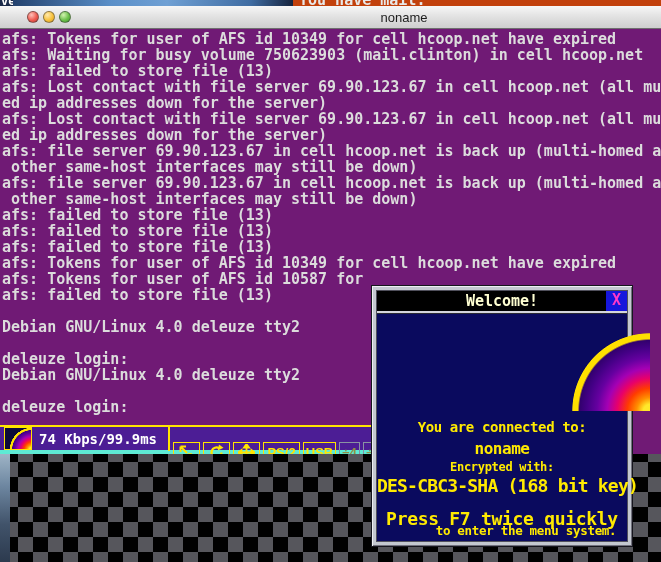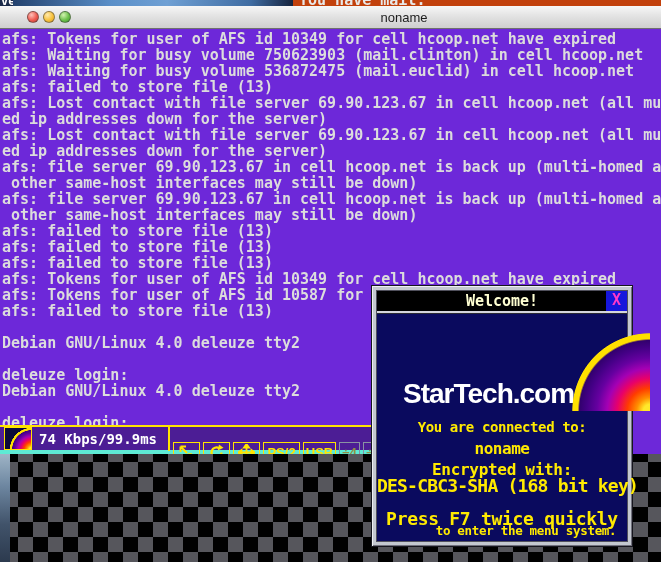--- a/index.html
+++ b/index.html
@@ -17,21 +17,21 @@
   
   .titlebar{position:absolute;left:0;top:6px;width:661px;height:23px;
     background:linear-gradient(#f7f7f7,#e3e3e3 45%,#cfcfcf);border-bottom:1px solid #6f6f6f;box-sizing:border-box;}
   .tl-btn{position:absolute;top:5px;width:12px;height:12px;border-radius:50%;border:1px solid rgba(60,60,60,.55);box-sizing:border-box;}
   .tl-close{left:27px;background:radial-gradient(circle at 35% 30%,#ffc0b8,#ee5b50 55%,#c23a32);}
   .tl-min{left:43px;background:radial-gradient(circle at 35% 30%,#ffe9ad,#f7c13c 55%,#d99c1e);}
   .tl-zoom{left:59px;background:radial-gradient(circle at 35% 30%,#d2f3b0,#6cc04a 55%,#3f9a2e);}
   .win-title{position:absolute;left:404px;top:4px;transform:translateX(-50%);
     font:13px "Liberation Sans",sans-serif;color:#1d1d1d;}
   
-  .terminal{position:absolute;left:0;top:29px;width:661px;height:425px;background:#6d28d9;overflow:hidden;}
+  .terminal{position:absolute;left:0;top:29px;width:661px;height:425px;background:#701a75;overflow:hidden;}
   .term-lines{position:absolute;left:2px;top:2px;color:#dcdcdc;
     font:bold 15px "DejaVu Sans Mono",monospace;}
   .tl-line{height:16px;line-height:16px;white-space:pre;}
   
   .toolbar{position:absolute;left:0;top:425px;width:615px;height:29px;background:#4c1d95;
     border-top:2px solid #ffe400;border-bottom:4px solid #5eead4;box-sizing:border-box;}
   .toolbar-inner{display:flex;align-items:center;height:100%;}
   .tb-logo{flex:none;margin-left:4px;width:26px;height:21px;border:1px solid #ffe400;background:#0b0b38;position:relative;overflow:hidden;}
   .tb-logo i{position:absolute;right:-1px;bottom:-1px;width:24px;height:22px;display:block;
     background:radial-gradient(circle 24px at 100% 100%,#ffe82a 0 12%,#ff9000 22%,#ff3c00 34%,#e8006a 46%,#a400b4 58%,#6600a0 70%,#3c0080 82%,#ffe000 84% 92%,rgba(0,0,0,0) 93%);}
@@ -65,21 +65,21 @@
     color:#ff38c8;font:bold 15px "DejaVu Sans Mono",monospace;text-align:center;line-height:19px;}
   .dlg-body{flex:1;position:relative;border-top:1px solid #2a2a34;}
   .logo-text{position:absolute;left:26px;top:64px;color:#ffffff;
     font:bold 28px "Liberation Sans",sans-serif;letter-spacing:-1px;}
   .logo-arc{position:absolute;left:193px;top:15px;width:80px;height:82px;
     background:radial-gradient(circle 84px at 100% 100%,#ffe82a 0 8%,#ff9000 16%,#ff3c00 27%,#e8006a 39%,#a400b4 51%,#6600a0 63%,#440086 75%,#32006e 84%,#ffe000 86% 92%,rgba(0,0,0,0) 93%);}
   .dlg-line{position:absolute;left:0;width:100%;text-align:center;color:#ffea00;
     font-family:"DejaVu Sans Mono",monospace;font-weight:bold;white-space:pre;}
   .l-connected{top:105px;font-size:14px;letter-spacing:-0.4px;}
   .l-name{top:125px;font-size:16px;letter-spacing:-0.5px;}
-  .l-encrypted{top:146px;font-size:16px;letter-spacing:-0.3px;}
+  .l-encrypted{top:146px;font-size:12px;letter-spacing:-0.3px;}
   .l-cipher{top:161px;font-size:18px;letter-spacing:-0.8px;}
   .l-hint1{top:194px;font-size:18px;letter-spacing:-0.3px;}
   .l-hint2{top:209px;font-size:12.5px;letter-spacing:-0.3px;padding-left:24px;}
 </style>
 </head>
 <body>
 
 <div class="top-sliver">
   <div class="sliver-left">
     <span>ve</span>
@@ -92,21 +92,20 @@
   <span class="tl-btn tl-close"></span>
   <span class="tl-btn tl-min"></span>
   <span class="tl-btn tl-zoom"></span>
   <span class="win-title">noname</span>
 </div>
 
 <div class="terminal">
   <div class="term-lines">
     <div class="tl-line">afs: Tokens for user of AFS id 10349 for cell hcoop.net have expired</div>
     <div class="tl-line">afs: Waiting for busy volume 750623903 (mail.clinton) in cell hcoop.net</div>
-    <div class="tl-line">afs: Waiting for busy volume 536872475 (mail.euclid) in cell hcoop.net</div>
     <div class="tl-line">afs: failed to store file (13)</div>
     <div class="tl-line">afs: Lost contact with file server 69.90.123.67 in cell hcoop.net (all mu</div>
     <div class="tl-line">ed ip addresses down for the server)</div>
     <div class="tl-line">afs: Lost contact with file server 69.90.123.67 in cell hcoop.net (all mu</div>
     <div class="tl-line">ed ip addresses down for the server)</div>
     <div class="tl-line">afs: file server 69.90.123.67 in cell hcoop.net is back up (multi-homed a</div>
     <div class="tl-line"> other same-host interfaces may still be down)</div>
     <div class="tl-line">afs: file server 69.90.123.67 in cell hcoop.net is back up (multi-homed a</div>
     <div class="tl-line"> other same-host interfaces may still be down)</div>
     <div class="tl-line">afs: failed to store file (13)</div>
@@ -175,21 +174,20 @@
 <div class="checker"></div>
 <div class="left-strip"></div>
 
 <div class="dialog">
   <div class="dlg-inner">
     <div class="dlg-titlebar">
       <div class="dlg-title">Welcome!</div>
       <div class="dlg-close">X</div>
     </div>
     <div class="dlg-body">
-      <div class="logo-text">StarTech.com</div>
       <div class="logo-arc"></div>
       <div class="dlg-line l-connected">You are connected to:</div>
       <div class="dlg-line l-name">noname</div>
       <div class="dlg-line l-encrypted">Encrypted with:</div>
       <div class="dlg-line l-cipher">DES-CBC3-SHA (168 bit key)</div>
       <div class="dlg-line l-hint1">Press F7 twice quickly</div>
       <div class="dlg-line l-hint2">to enter the menu system.</div>
     </div>
   </div>
 </div>

